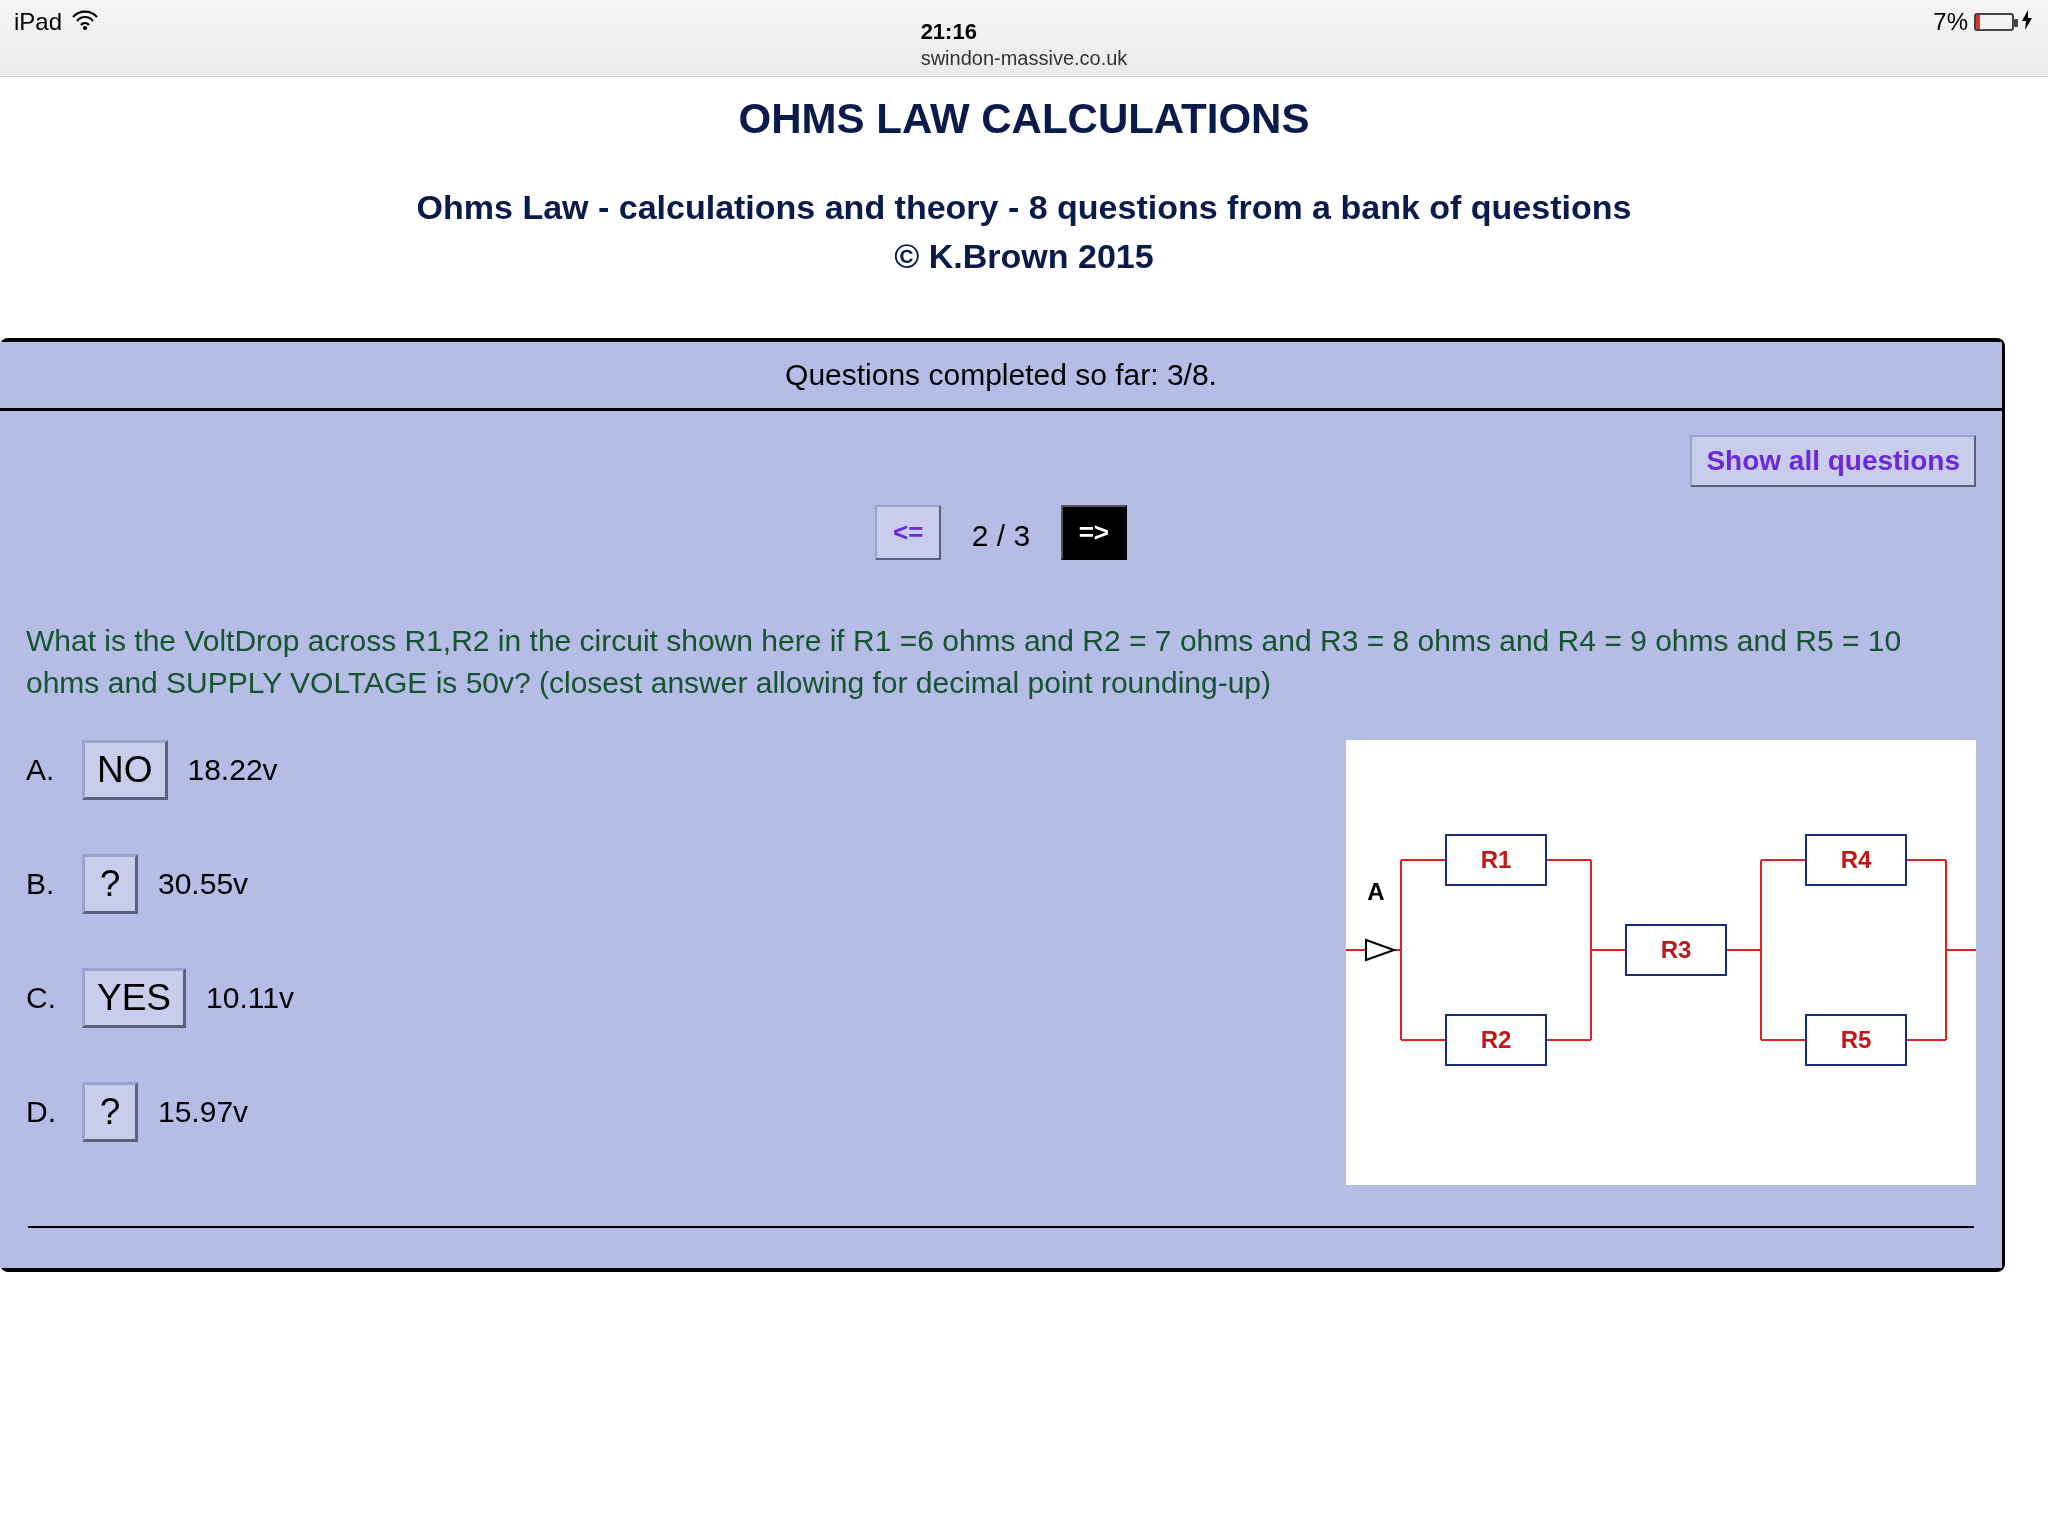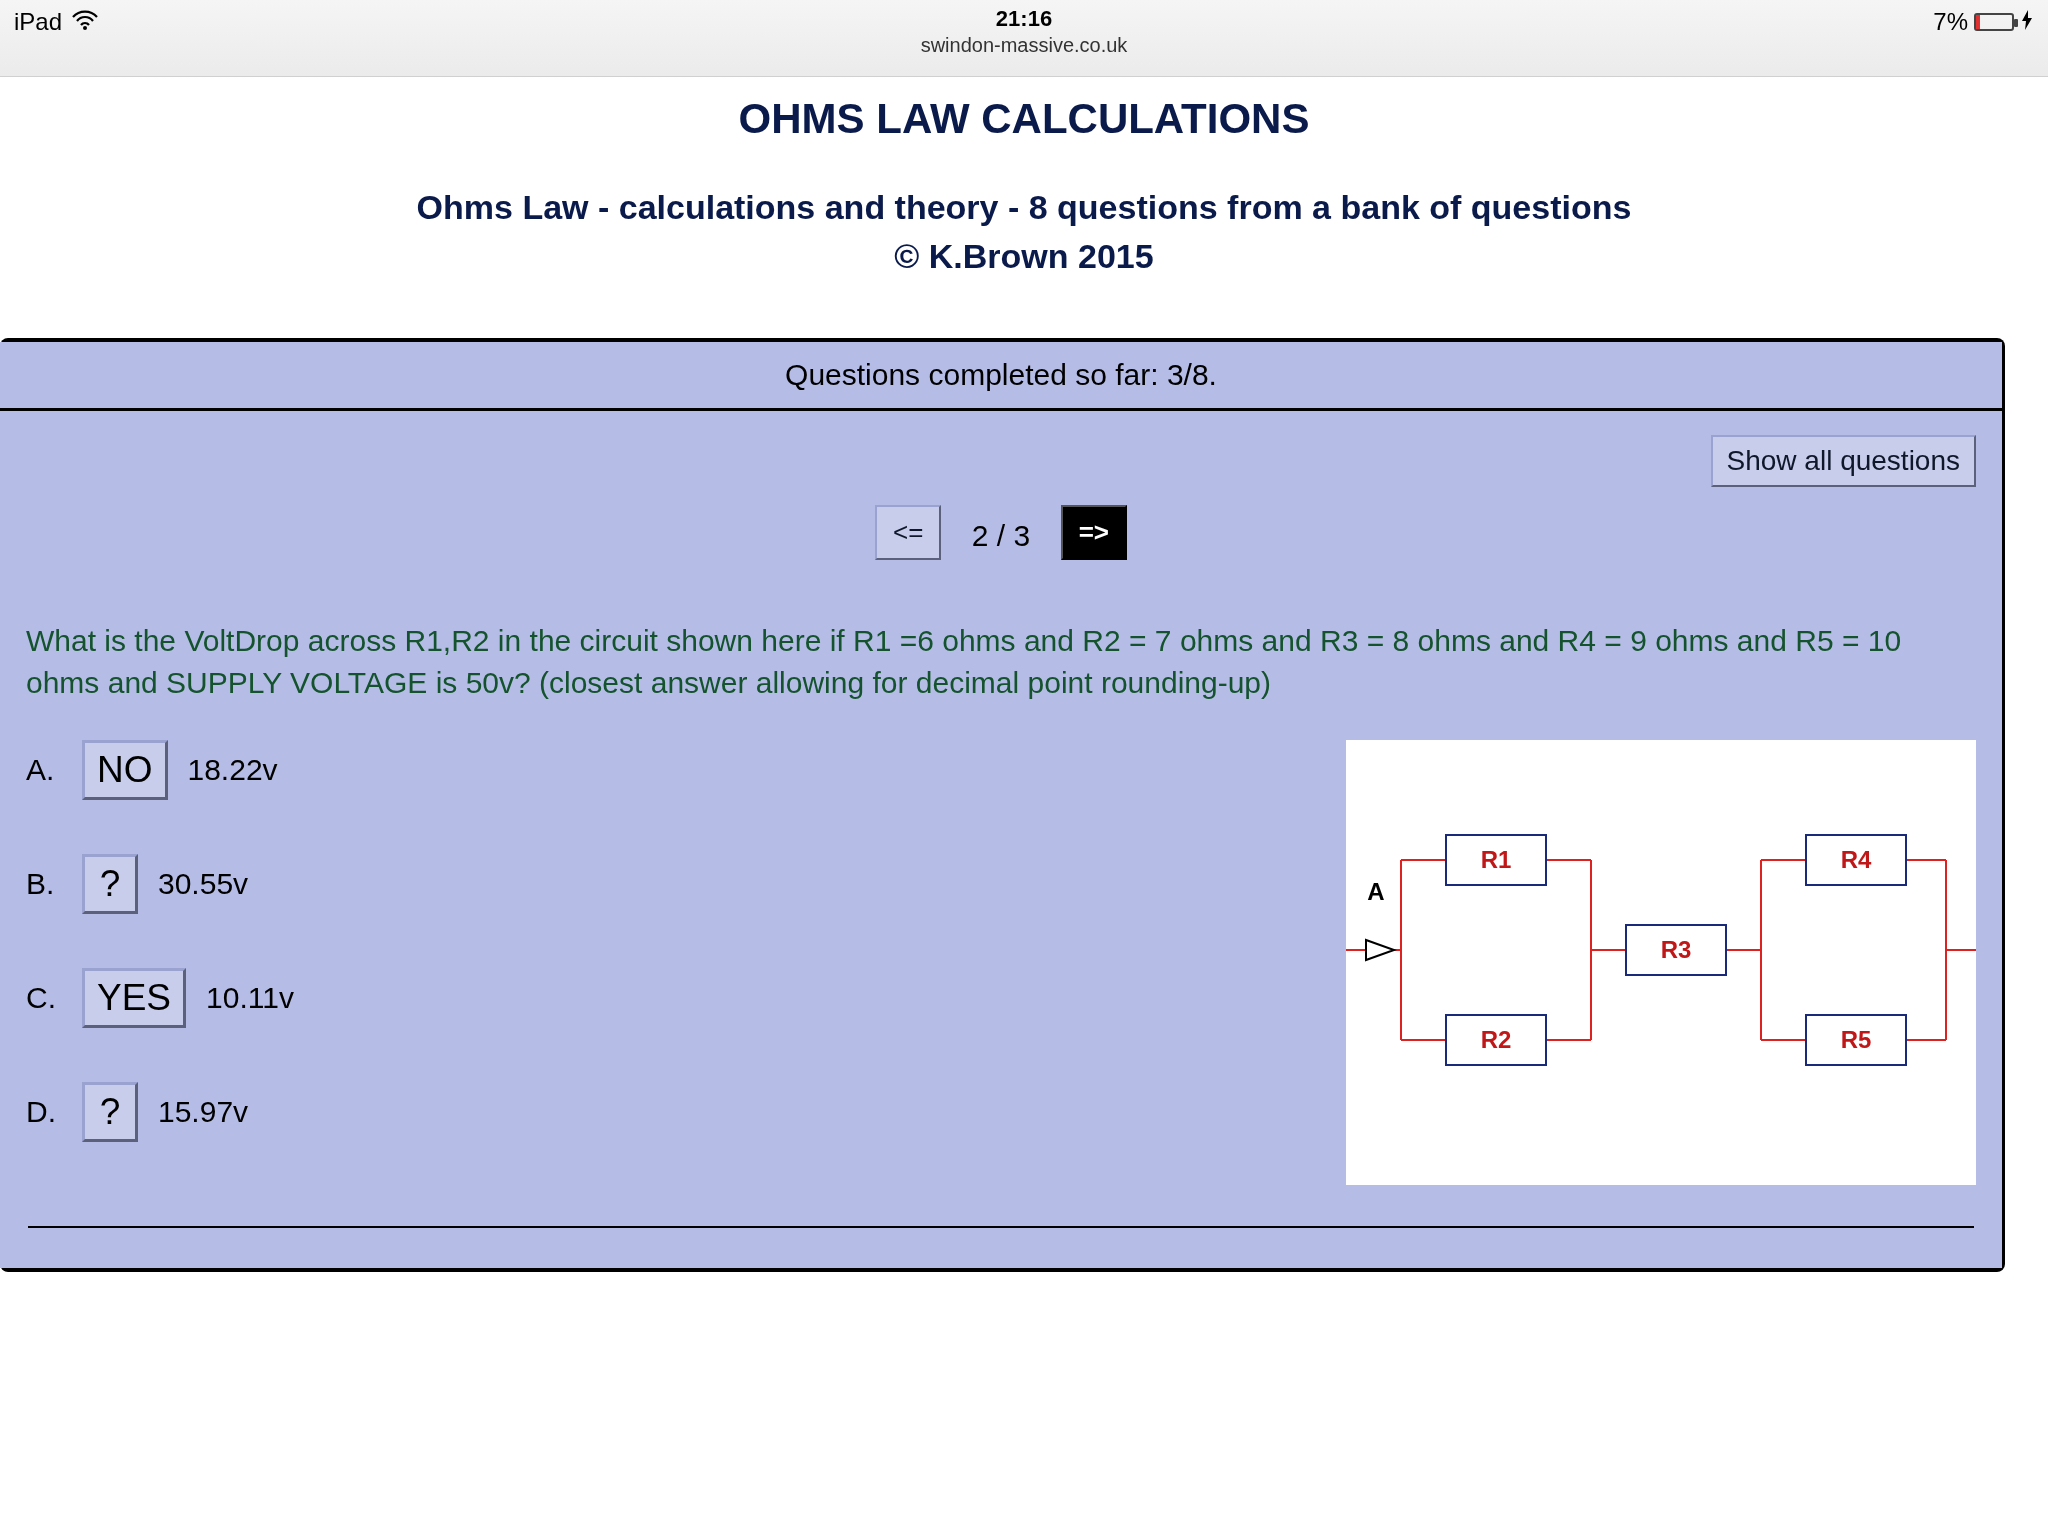--- a/index.html
+++ b/index.html
@@ -1,38 +1,38 @@
 <!DOCTYPE html>
 <html><head>
 <meta charset="utf-8">
 <style>
 * { box-sizing: border-box; margin: 0; padding: 0; }
 html, body { width: 2048px; height: 1536px; font-family: Arial, Helvetica, sans-serif; background: #fff; }
 .statusbar { width: 100%; height: 77px; background: linear-gradient(#f5f5f5,#ebebeb); border-bottom: 1px solid #d0d0d0; position: relative; font-size: 24px; color: #000; }
 .statusbar .left { position: absolute; left: 14px; top: 8px; display: flex; align-items: center; gap: 10px; }
-.statusbar .center { position: absolute; left: 50%; transform: translateX(-50%); top: 6px; text-align: center; }
+.statusbar .center { position: absolute; left: 50%; transform: translateX(-50%); top: 19px; }
 .statusbar .center .time { font-weight: 600; font-size: 22px; }
 .statusbar .center .domain { font-size: 20px; color: #333; margin-top: 2px; }
 .statusbar .right { position: absolute; right: 14px; top: 8px; display: flex; align-items: center; gap: 6px; }
 .battery-shell { display:inline-block; width:40px; height:18px; border:2px solid #444; border-radius:3px; position:relative; }
 .battery-shell::after { content:""; position:absolute; right:-6px; top:4px; width:4px; height:8px; background:#444; border-radius:1px; }
 .battery-fill { position:absolute; left:0; top:0; bottom:0; width:10%; background:#e03030; }
 .wifi-icon { display:inline-block; }
 
 .page { padding: 12px 0 0 0; }
 h1.title { text-align:center; color:#0a1a4a; font-size:42px; font-weight:700; margin-top:6px; }
 h2.subtitle { text-align:center; color:#0a1a4a; font-size:34px; font-weight:700; margin-top:40px; line-height:1.45; }
 
 .quiz-outer { margin-top:56px; border-top:4px solid #000; border-bottom:4px solid #000; border-right:3px solid #000; width: 2005px; border-radius: 8px; }
 .progress-bar { background:#b5bde6; padding:16px 10px; text-align:center; font-size:30px; color:#000; border-bottom:3px solid #000; position:relative; }
 .progress-bar::after { content:""; position:absolute; left:0; right:0; bottom:-9px; height:3px; background:#000; }
 
 .quiz-body { background:#b5bde6; padding:24px 26px 40px 26px; position:relative; min-height:820px; }
 .show-all-wrap { text-align:right; margin-bottom:18px; }
-.btn { display:inline-block; background:#c7cdeb; border:2px outset #9aa3cf; padding:8px 14px; font-size:28px; color:#0f172a; cursor:pointer; font-family:inherit; }
+.btn { display:inline-block; background:#c7cdeb; border:2px outset #9aa3cf; padding:8px 14px; font-size:28px; color:#6d28d9; cursor:pointer; font-family:inherit;font-weight:bold; }
 .nav-row { text-align:center; margin: 6px 0 60px 0; }
 .nav-row .btn { font-size:26px; padding:10px 16px; min-width:54px; }
 .nav-row .counter { display:inline-block; font-size:30px; margin:0 26px; vertical-align:middle; font-weight:400; }
 .btn-dark { background:#000; color:#fff; border:2px outset #555; font-weight:700; }
 
 .question-text { font-size:30px; color:#14532d; line-height:1.4; margin-bottom:36px; padding-right:10px; }
 
 .answers-wrap { display:flex; gap:40px; align-items:flex-start; }
 .answers { flex:1; }
 .answer-row { display:flex; align-items:center; gap:20px; font-size:30px; margin-bottom:54px; }

